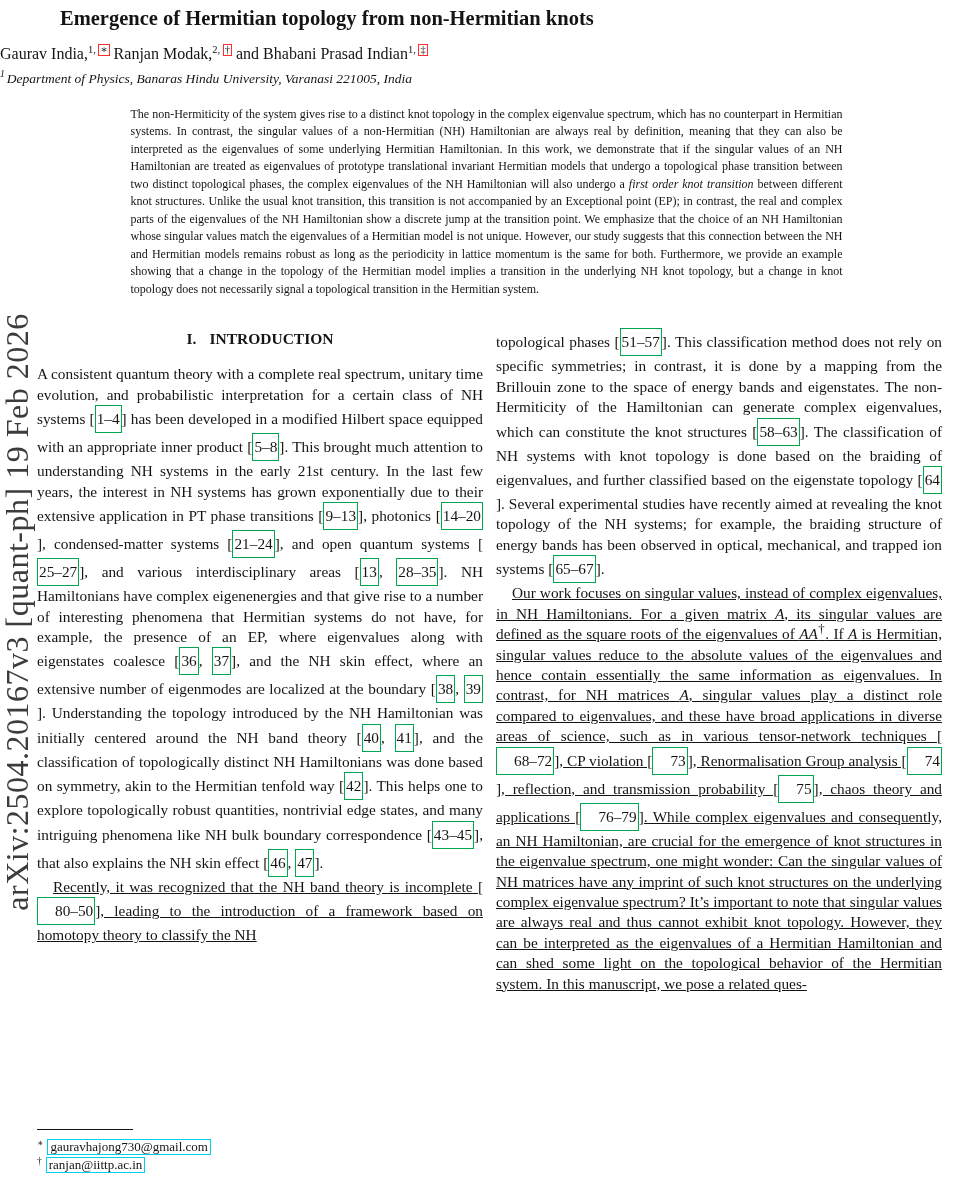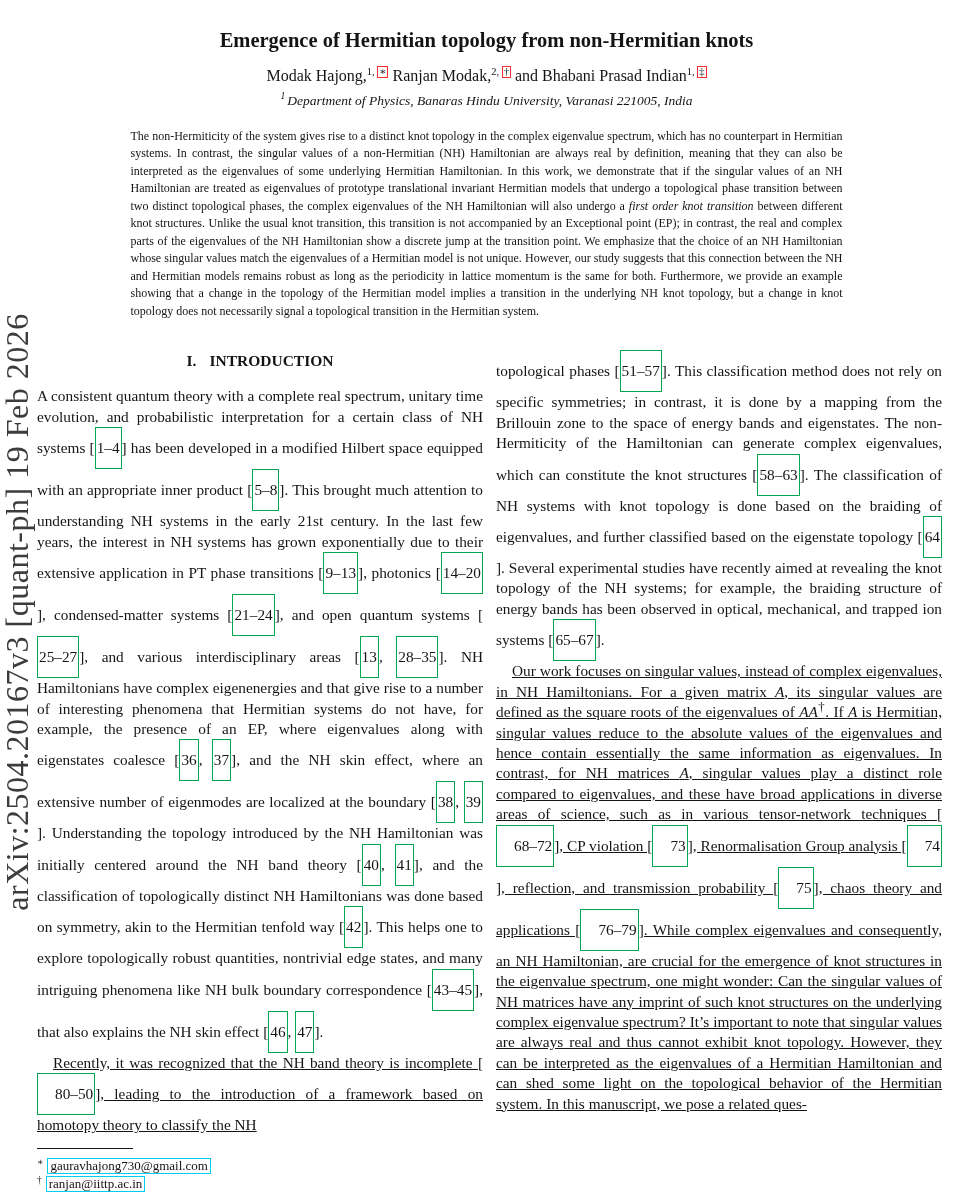--- a/index.html
+++ b/index.html
@@ -24,21 +24,21 @@
     position: absolute;
     left: 17px;
     top: 612px;
     transform: translate(-50%, -50%) rotate(-90deg);
     white-space: nowrap;
     font-size: 32px;
     letter-spacing: 0.5px;
     color: var(--stamp-text);
   }
   
-  .header { text-align: center; padding-top: 24px; }
+  .header { text-align: left; padding-top: 2px; }
   .title {
     font-size: 20.5px;
     font-weight: bold;
     margin: 4px 60px 0;
     line-height: 1.2;
   }
   .authors { font-size: 16px; margin-top: 13px; }
   .authors sup { font-size: 10.5px; }
   .fnbox {
     border: 1px solid var(--footnote-box);
@@ -73,31 +73,31 @@
   h2.section .secnum { margin-right: 13px; }
   p.body-para {
     margin: 0;
     text-align: justify;
     font-size: 15.3px;
     line-height: 20.4px;
   }
   p.body-para.indent { text-indent: 16px; text-decoration: underline; }
   .cite {
     border: 1px solid var(--citation-box);
-    padding: 12px 1px;
+    padding: 5px 1px;
     display: inline-block;
     line-height: 1.05;
   }
   em { font-style: italic; }
   sup { line-height: 0; }
   
   .footnotes {
     position: absolute;
     left: 37px;
-    bottom: 7px;
+    bottom: 26px;
     width: 446px;
     font-size: 13px;
     line-height: 18px;
   }
   .fnrule {
     width: 96px;
     border: 0;
     border-top: 1px solid #141414;
     margin: 0 0 8px 0;
   }
@@ -111,21 +111,21 @@
 </style>
 </head>
 <body>
 
 <div class="page">
 
   <div class="arxiv-stamp">arXiv:2504.20167v3 [quant-ph] 19 Feb 2026</div>
 
   <div class="header">
     <div class="title">Emergence of Hermitian topology from non-Hermitian knots</div>
-    <div class="authors"><span>Modak Hajong,</span><sup>1, <span class="fnbox">∗</span></sup> <span>Ranjan Modak,</span><sup>2, <span class="fnbox">†</span></sup> <span>and Bhabani Prasad Indian</span><sup>1, <span class="fnbox">‡</span></sup></div>
+    <div class="authors"><span>Gaurav India,</span><sup>1, <span class="fnbox">∗</span></sup> <span>Ranjan Modak,</span><sup>2, <span class="fnbox">†</span></sup> <span>and Bhabani Prasad Indian</span><sup>1, <span class="fnbox">‡</span></sup></div>
     <div class="affils">
         <div><sup>1</sup>Department of Physics, Banaras Hindu University, Varanasi 221005, India</div>
       </div>
   </div>
 
   <div class="abstract">The non-Hermiticity of the system gives rise to a distinct knot topology in the complex eigenvalue spectrum, which has no counterpart in Hermitian systems. In contrast, the singular values of a non-Hermitian (NH) Hamiltonian are always real by definition, meaning that they can also be interpreted as the eigenvalues of some underlying Hermitian Hamiltonian. In this work, we demonstrate that if the singular values of an NH Hamiltonian are treated as eigenvalues of prototype translational invariant Hermitian models that undergo a topological phase transition between two distinct topological phases, the complex eigenvalues of the NH Hamiltonian will also undergo a <em>first order knot transition</em> between different knot structures. Unlike the usual knot transition, this transition is not accompanied by an Exceptional point (EP); in contrast, the real and complex parts of the eigenvalues of the NH Hamiltonian show a discrete jump at the transition point. We emphasize that the choice of an NH Hamiltonian whose singular values match the eigenvalues of a Hermitian model is not unique. However, our study suggests that this connection between the NH and Hermitian models remains robust as long as the periodicity in lattice momentum is the same for both. Furthermore, we provide an example showing that a change in the topology of the Hermitian model implies a transition in the underlying NH knot topology, but a change in knot topology does not necessarily signal a topological transition in the Hermitian system.</div>
 
   <div class="columns">
     <div class="col">
       <h2 class="section">

